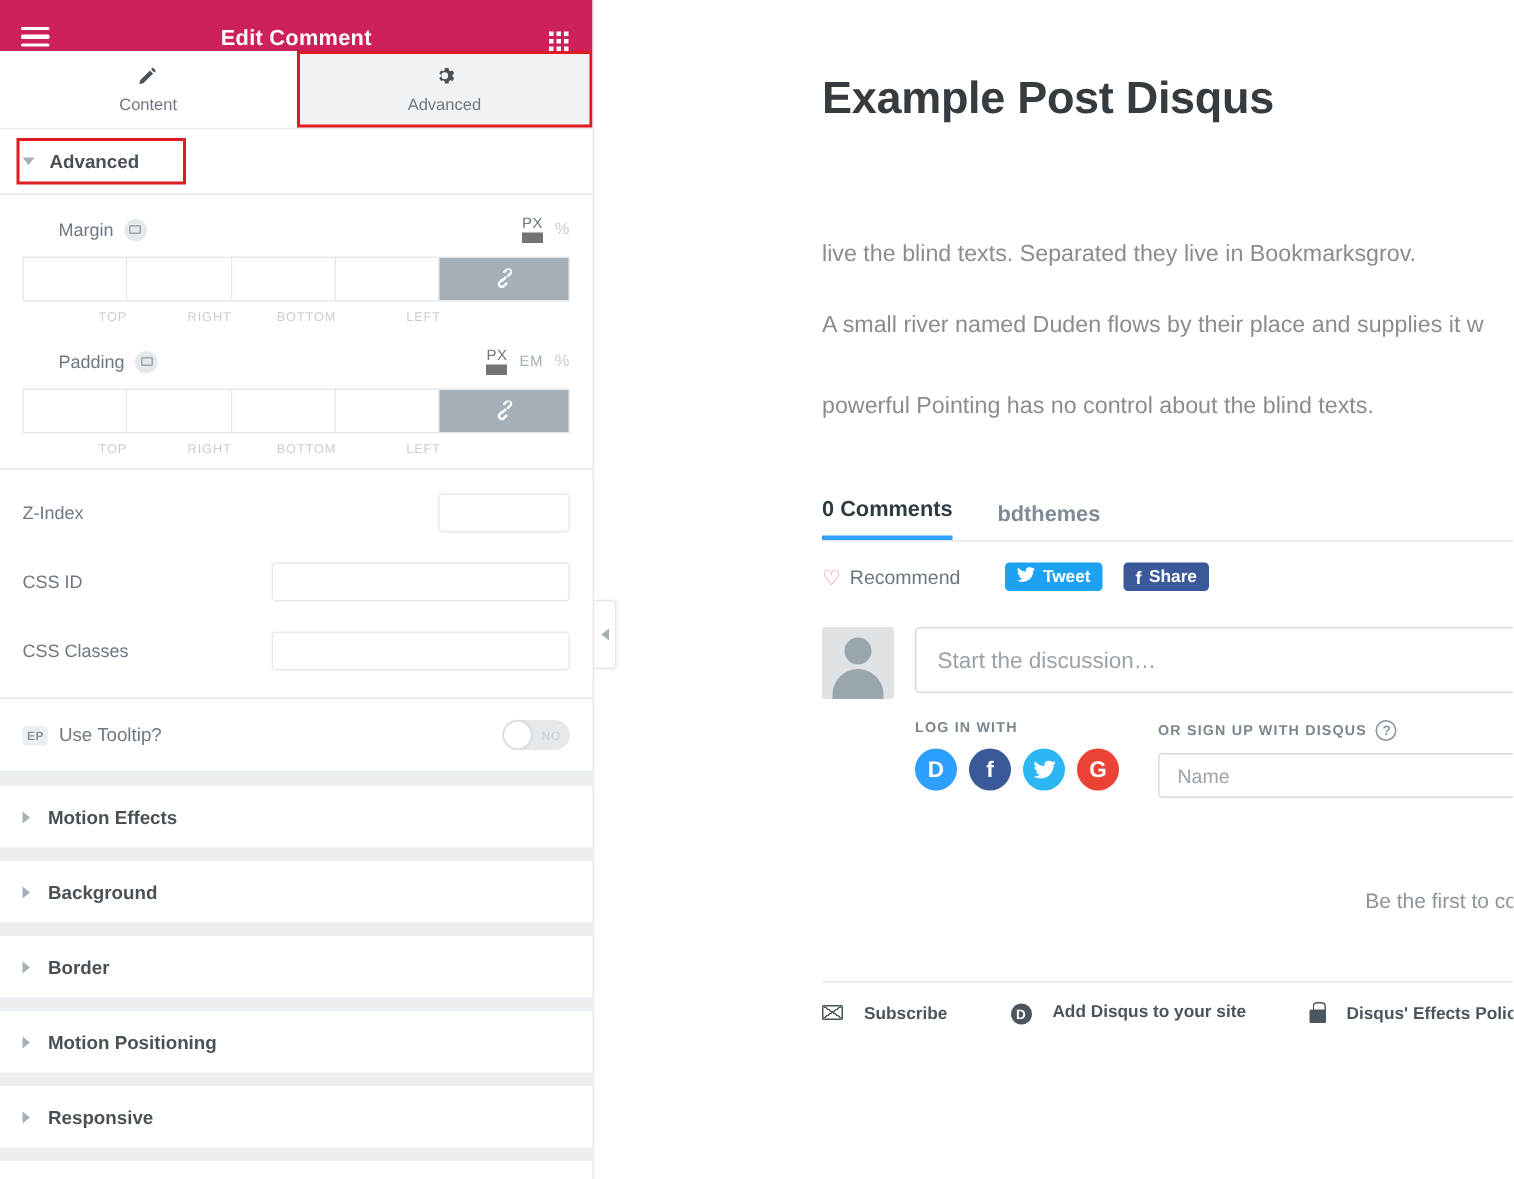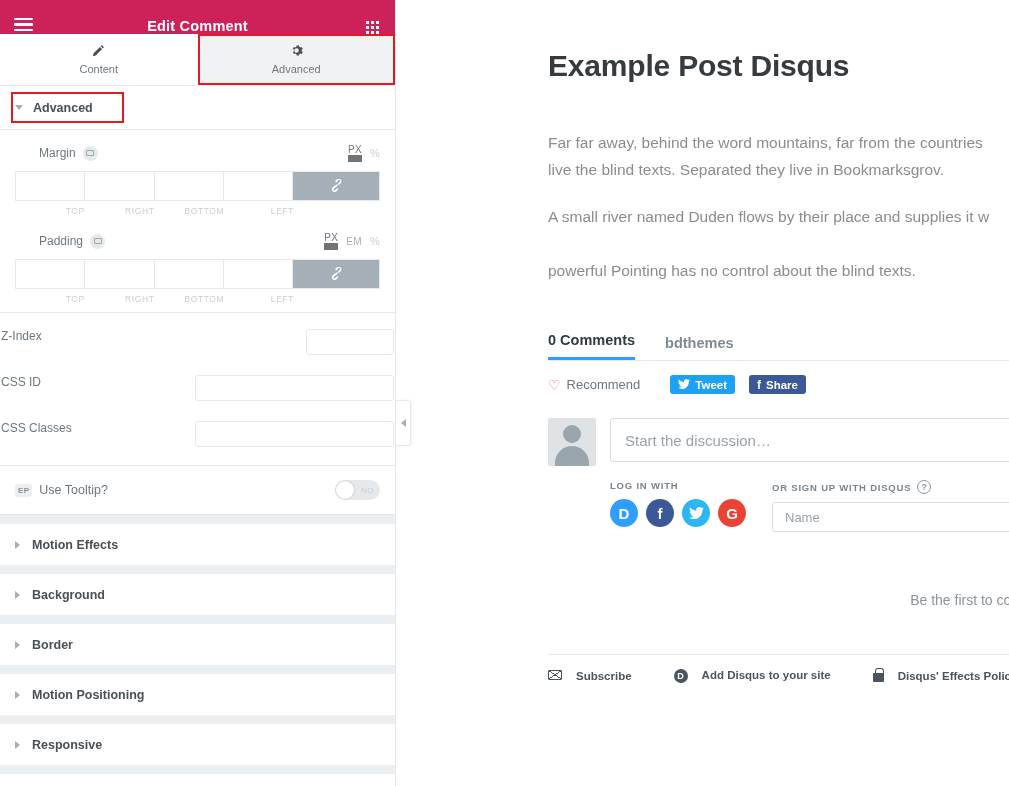--- a/index.html
+++ b/index.html
@@ -90,21 +90,21 @@
   }
   .dim-link {
     width: 86px; background: #a4afb7; display:flex; align-items:center; justify-content:center;
     cursor: pointer; color: #fff;
   }
   .dim-subs { display: flex; margin-top: 5px; }
   .dim-subs span { flex:1; text-align:right; font-size: 8.5px; color:#c7ced3; letter-spacing:.6px; }
   .dim-subs span.spacer { flex: 0 0 86px; }
 
   
-  .row-ctrl { display:flex; padding: 10px 1px; background:#fff; }
+  .row-ctrl { display:flex; align-items:center; padding: 10px 15px; background:#fff; }
   .row-ctrl .rc-label { font-size: 12px; color: #6d7882; flex: 0 0 auto; }
   .row-ctrl .rc-field { margin-left: auto; }
   .rc-field input {
     height: 26px; border: 1px solid #e6e9ec; border-radius: 3px; background:#fff;
     font-size: 12px; color:#495157; padding: 0 8px; outline:none;
     font-family: "Liberation Sans", sans-serif;
   }
   .inp-sm { width: 88px; }
   .inp-lg { width: 199px; }
 
@@ -377,21 +377,21 @@
   </div>
 
   <div id="collapse-handle">
     <span class="chev"></span>
   </div>
 
   <div id="preview">
     <h1 class="post-title">Example Post Disqus</h1>
 
     <p class="post-p">
-      <span>Far far away, behind the word mountains, far from the countries</span><br>
+      <br>
       <span>live the blind texts. Separated they live in Bookmarksgrov.</span>
     </p>
     <p class="post-p">
       <span>A small river named Duden flows by their place and supplies it w</span><br>
       <br>
       <span>powerful Pointing has no control about the blind texts.</span>
     </p>
 
     <div id="disqus">
       <div class="dq-tabs">

